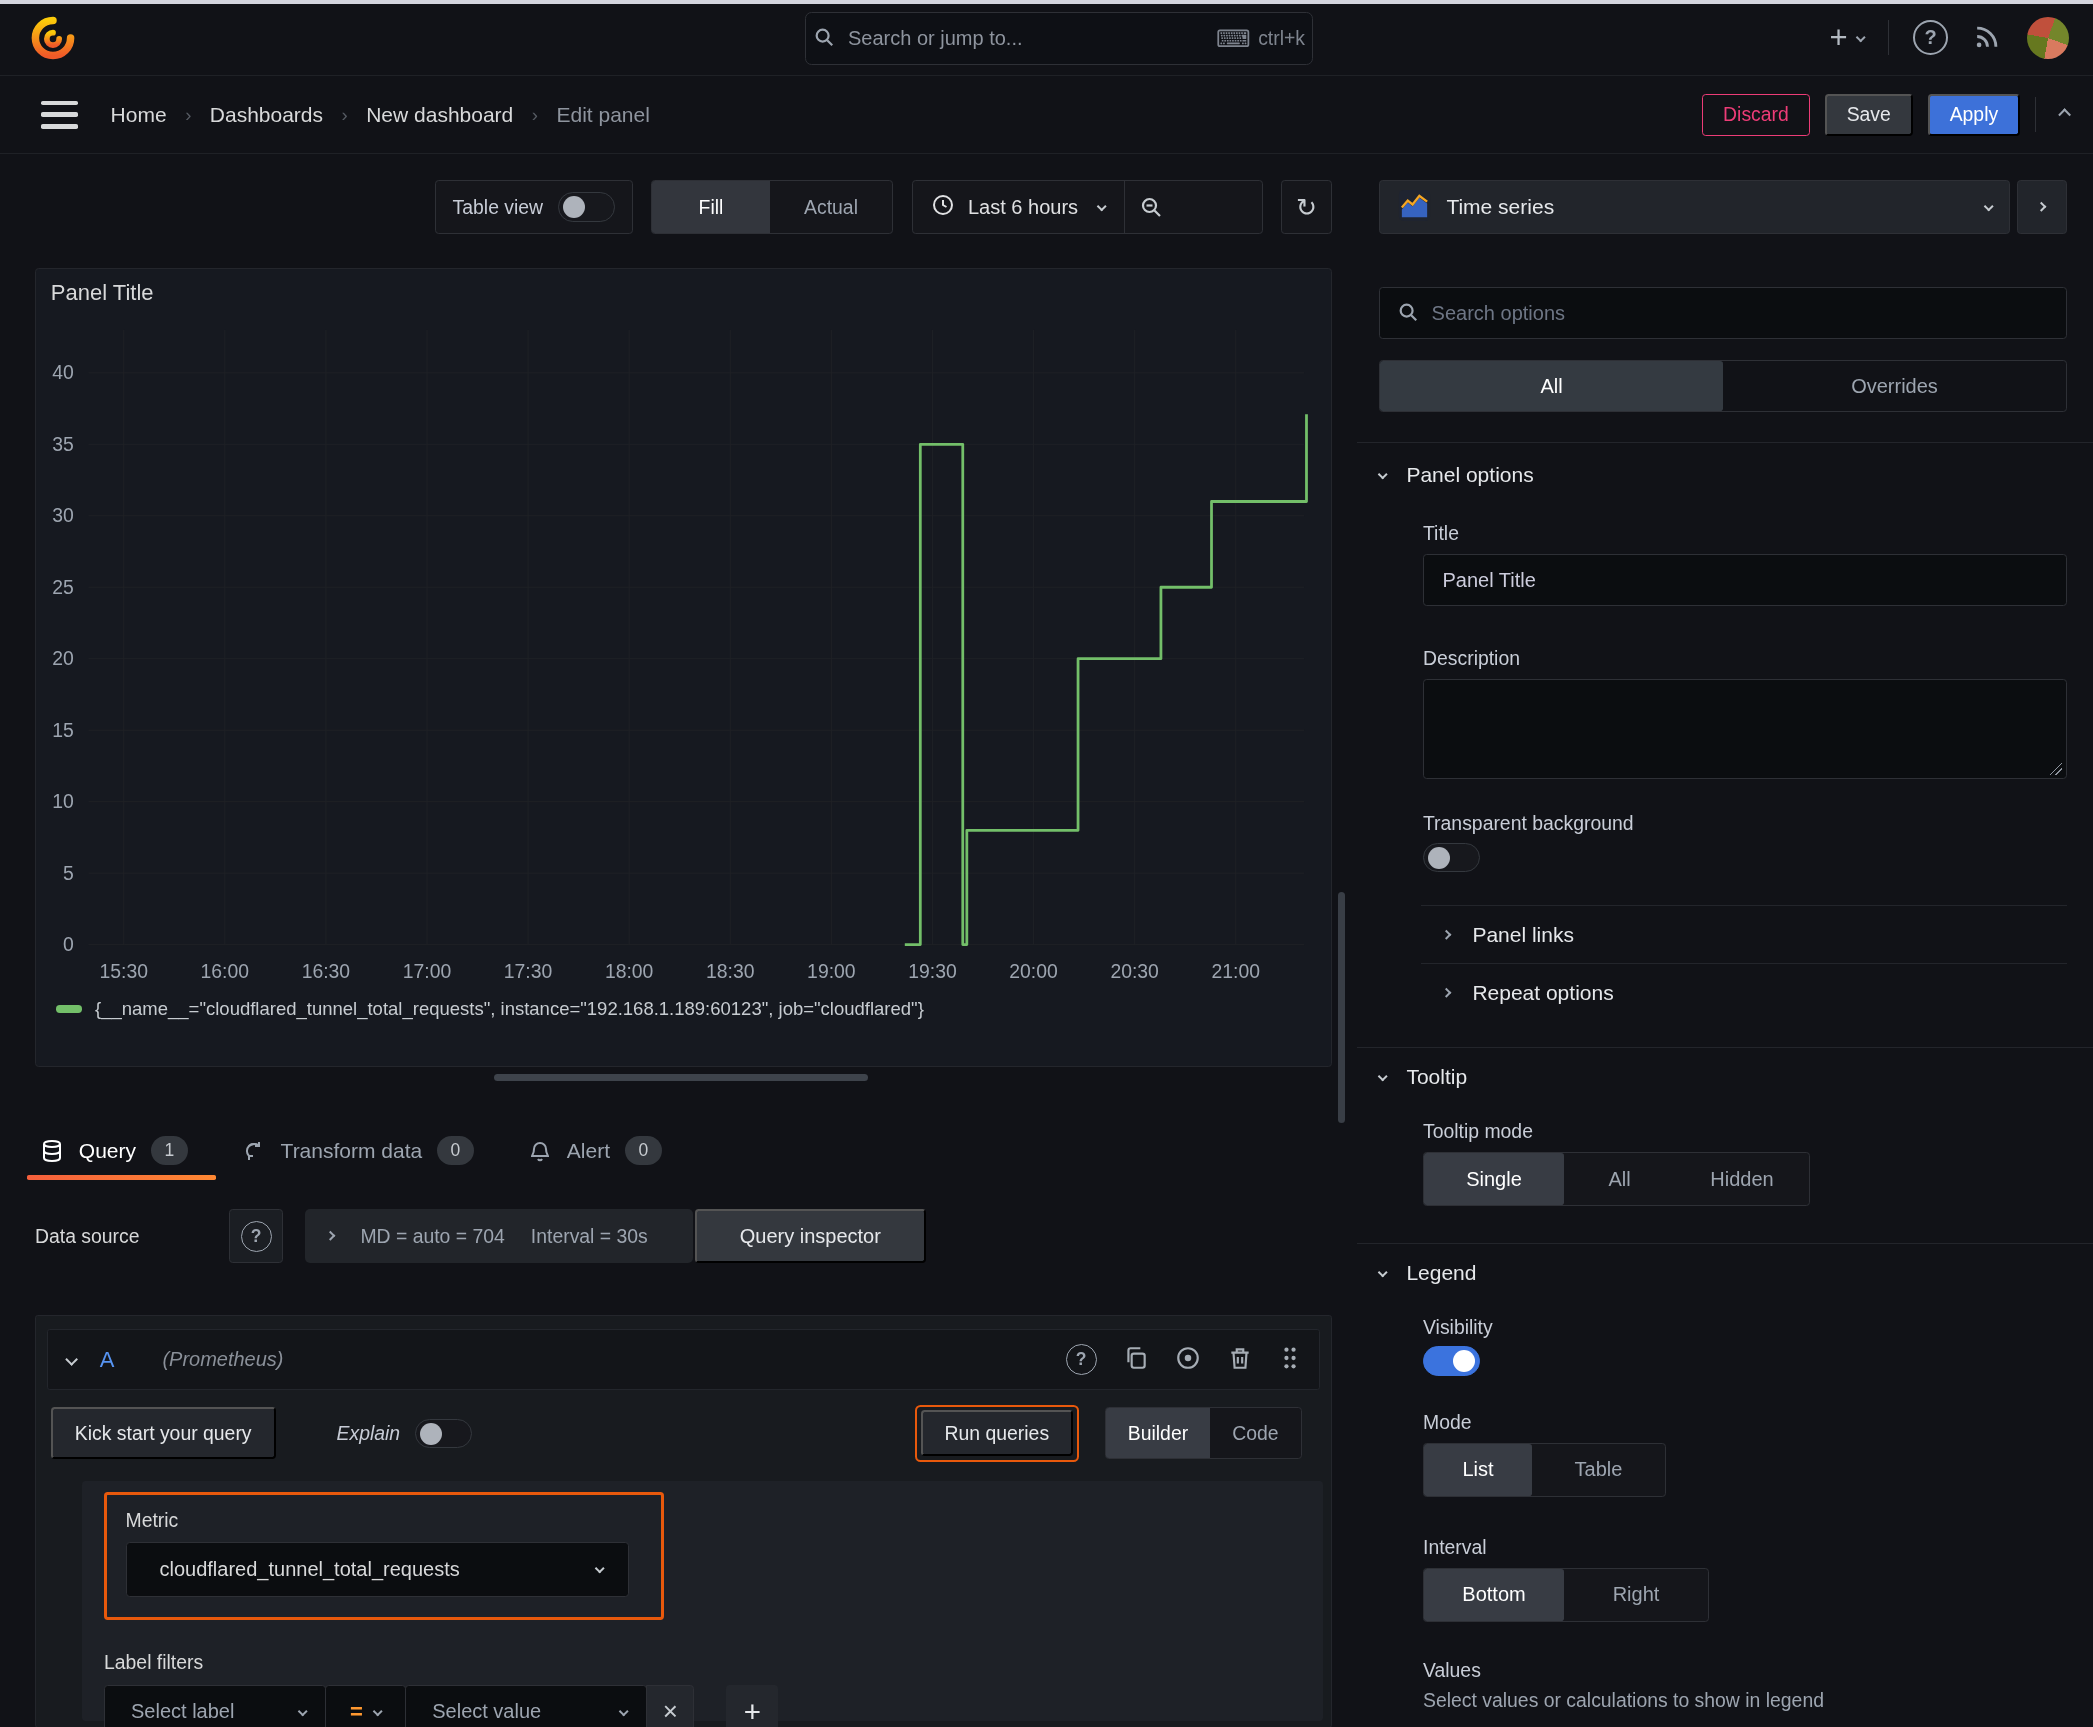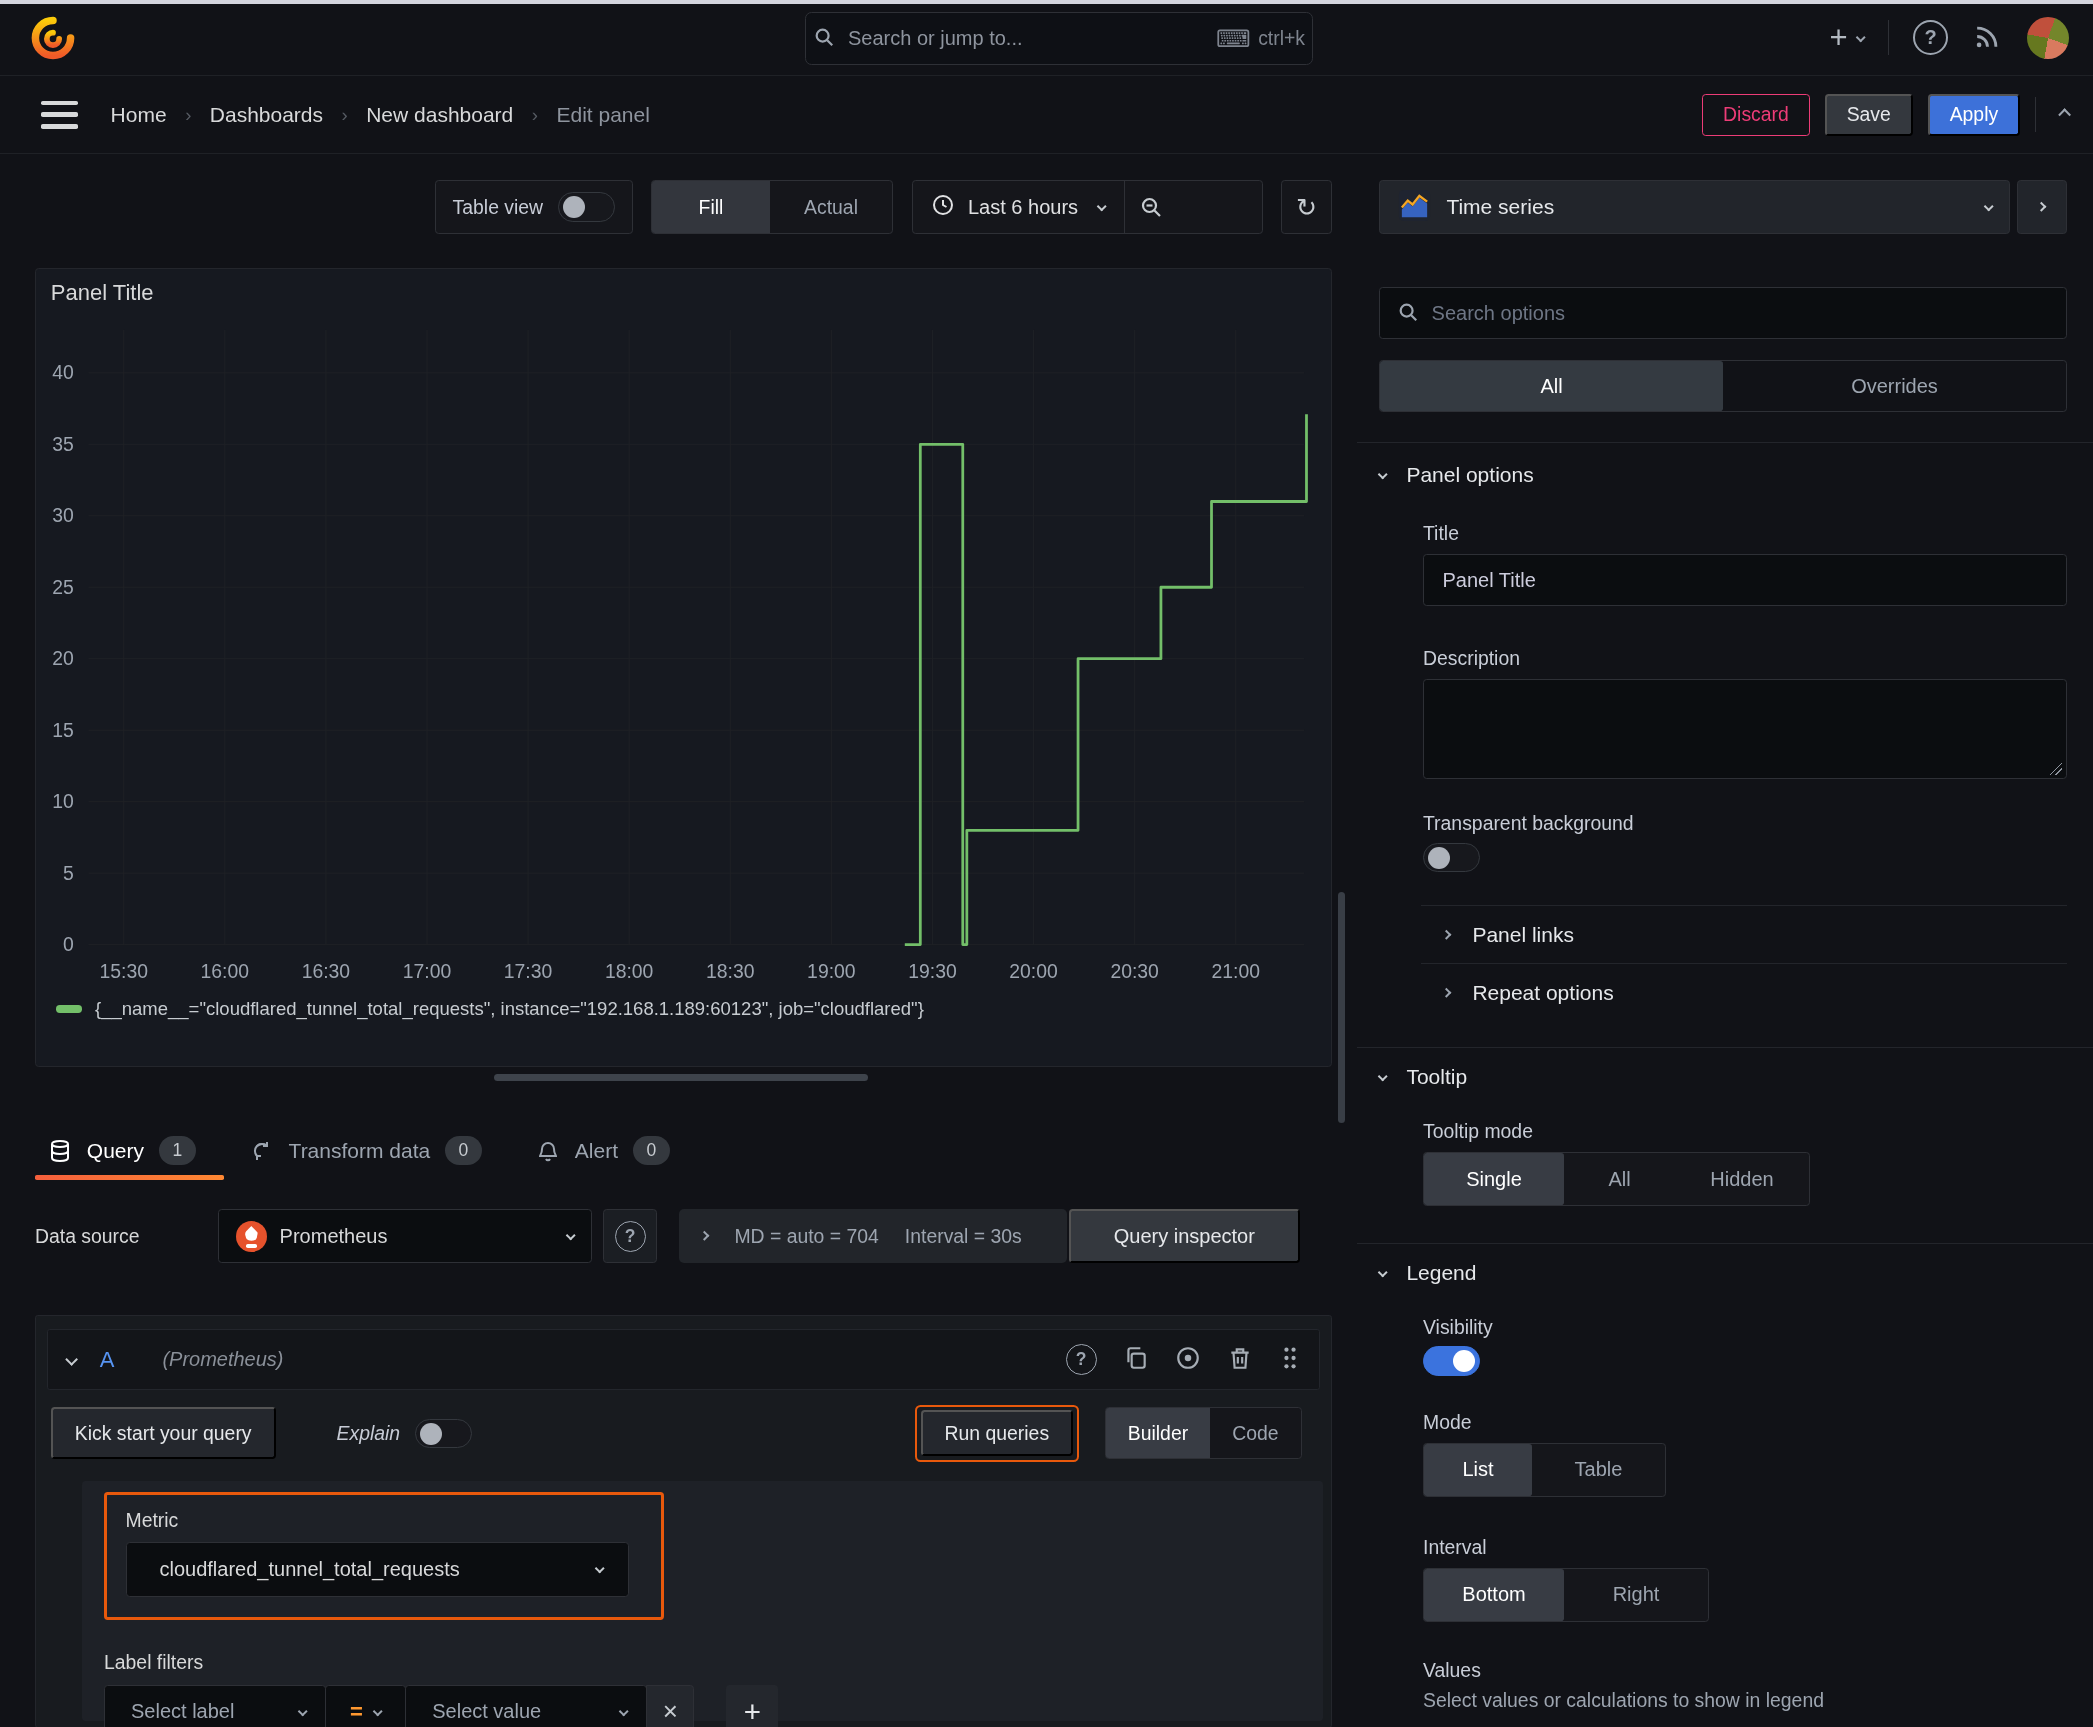--- a/index.html
+++ b/index.html
@@ -80,21 +80,21 @@
   svg text { font-family:"Liberation Sans", sans-serif; }
   .legend-row { position:absolute; left:20px; top:729px; display:flex; align-items:center; gap:13px; }
   .legend-swatch { width:26px; height:7.4px; border-radius:3.7px; flex:none; }
   .legend-label { font-size:18.5px; color:#C7CCD1; cursor:pointer; }
 
   .drag-handle { position:absolute; left:494px; top:1074px; width:374px; height:7.4px; border-radius:3.7px;
     background:#3E434B; cursor:row-resize; }
   .scroll-thumb { position:absolute; left:1338px; top:892px; width:7.4px; height:231px; border-radius:3.7px; background:#393E46; }
 
   
-  .tabsrow { position:absolute; left:35px; top:1121px; width:1297px; height:59px; display:flex; gap:13px;
+  .tabsrow { position:absolute; left:27px; top:1121px; width:1297px; height:59px; display:flex; gap:13px;
     align-items:stretch; }
   .qtab { position:relative; display:flex; align-items:center; gap:14.8px; padding:0 28px 0 13px;
     font-size:21px; color:#9DA5B0; cursor:pointer; }
   .qtab.active { color:#FFFFFF; }
   .qtab.active::after { content:""; position:absolute; left:0; right:0; bottom:0; height:5.5px;
     background:linear-gradient(90deg,#F55F3C,#FF8833); border-radius:1.8px; }
   .badge { min-width:37px; height:29.5px; padding:0 9.2px; border-radius:14.8px; background:#34383E; color:#C8CCD1;
     font-size:17.5px; display:flex; align-items:center; justify-content:center; }
   .tabicon { width:24px; height:24px; flex:none; }
 
@@ -396,25 +396,20 @@
           <path d="M10 20 a2.2 2.2 0 0 0 4 0"></path>
       </svg>
     </span>
     <span>Alert</span>
     <span class="badge">0</span>
   </div>
 </div>
 
 <div class="dsrow">
   <span class="ds-label">Data source</span>
-  <div class="ds-select">
-    <span class="prom-icon"></span>
-    <span class="name">Prometheus</span>
-    <span class="chev sm" style="color:#C7CCD1"></span>
-  </div>
   <div class="ds-help">
       <span class="helpcirc">?</span>
     </div>
   <div class="ds-pill">
     <span class="chev r sm" style="color:#9DA5B0"></span>
     <span>MD = auto = 704</span>
     <span>Interval = 30s</span>
   </div>
   <button class="qi-btn">Query inspector</button>
 </div>

